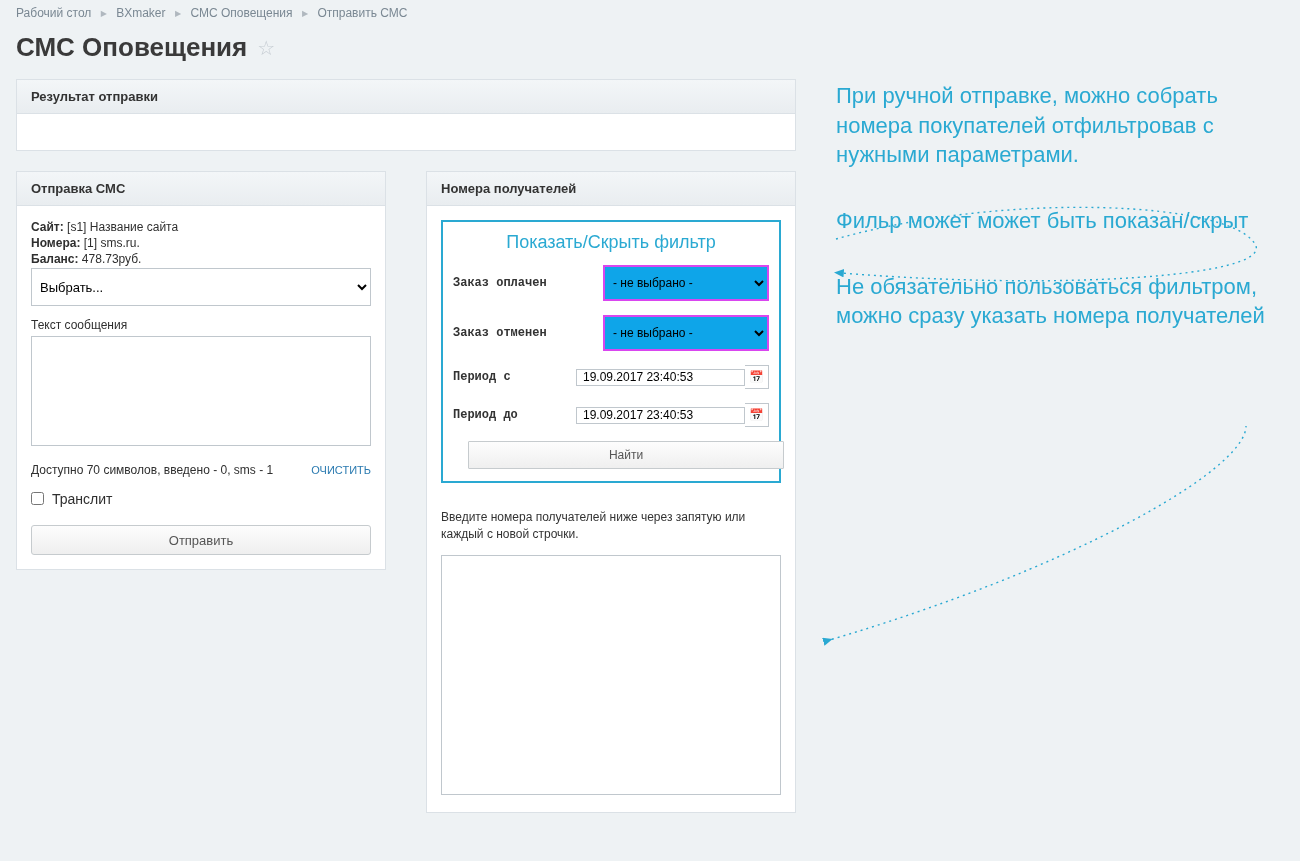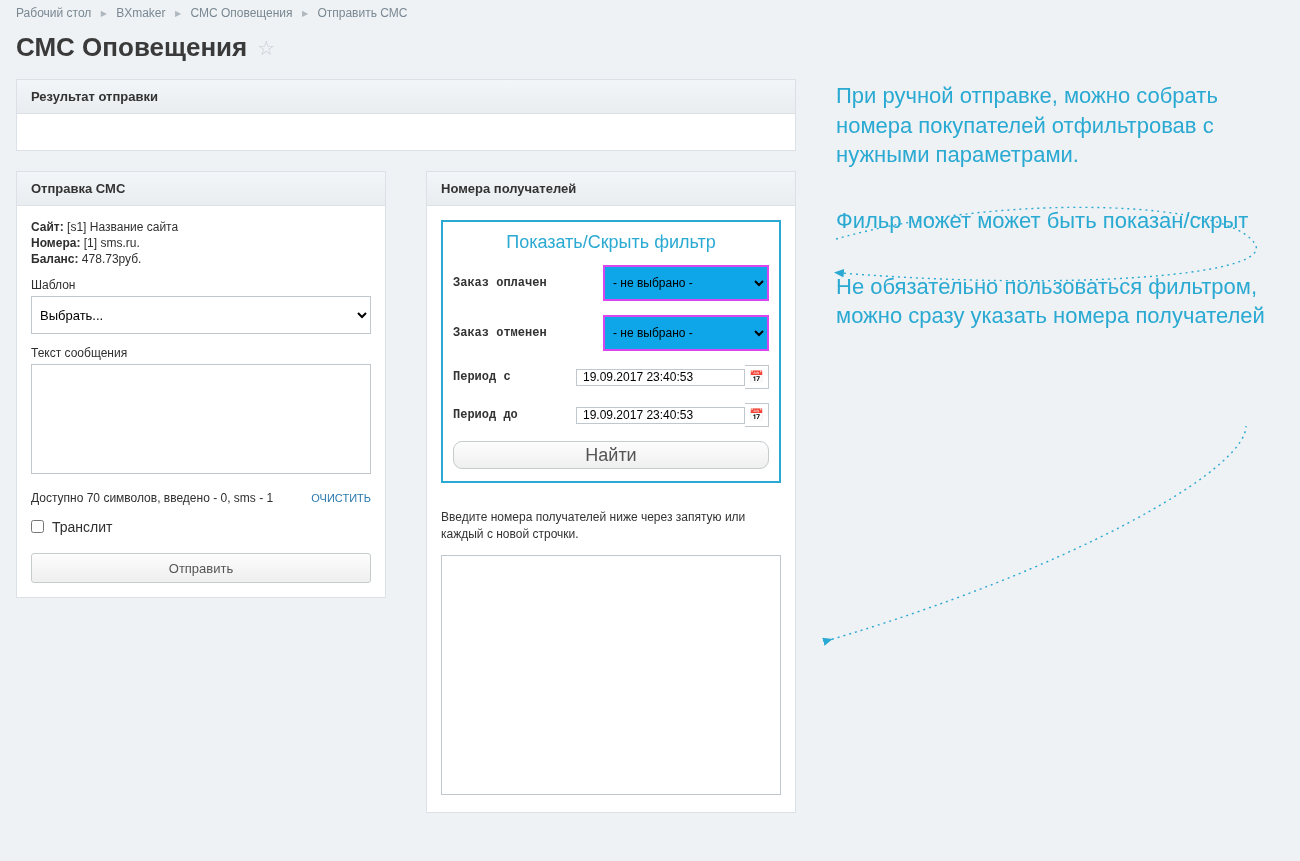--- a/index.html
+++ b/index.html
@@ -95,23 +95,24 @@
   .date-input-wrap input {
     flex:1; height:17px; border:1px solid #c0c7cd; font-size:12px; padding:0 6px; 
   }
   .cal-icon {
     width:24px; height:24px; border:1px solid #c0c7cd; border-left:none;
     display:flex; align-items:center; justify-content:center; font-size:12px; color:#b36b5e; background:#fff;
   }
   .btn-find {
     display:block; width:100%;
     background:linear-gradient(#fdfdfd,#efefef);
-    border:1px solid #c6cbce; border-radius:9px;
-    height:28px; font-size:18px; color:#555; cursor:pointer;
+    border:1px solid #c6cbce; border-radius:1px;
+    height:28px; font-size:12px; color:#555; cursor:pointer;
     margin-top:4px;
+    margin-left:15px;
   }
 
   .hint-text { font-size:12px; color:#333; margin-bottom:12px; line-height:1.4; }
   textarea.recipients {
     width:100%; height:240px; border:1px solid #c0c7cd; resize:none; padding:4px;
   }
 
   
   .anno {
     color:#2aa9d2; font-size:22px; line-height:1.35; font-family: "Segoe UI", Arial, sans-serif;
@@ -154,21 +155,20 @@
         <div class="info-line">
           <b>Сайт:</b> <span>[s1] Название сайта</span>
         </div>
         <div class="info-line">
           <b>Номера:</b> <span>[1] sms.ru.</span>
         </div>
         <div class="info-line">
           <b>Баланс:</b> <span>478.73руб.</span>
         </div>
 
-        <label class="field-label">Шаблон</label>
         <select class="wide">
           <option>Выбрать...</option>
         </select>
 
         <label class="field-label">Текст сообщения</label>
         <textarea class="msg" style=""></textarea>
 
         <div class="counter-row">
           <span>Доступно 70 символов, введено - 0, sms - 1</span>
           <span class="clear">ОЧИСТИТЬ</span>

